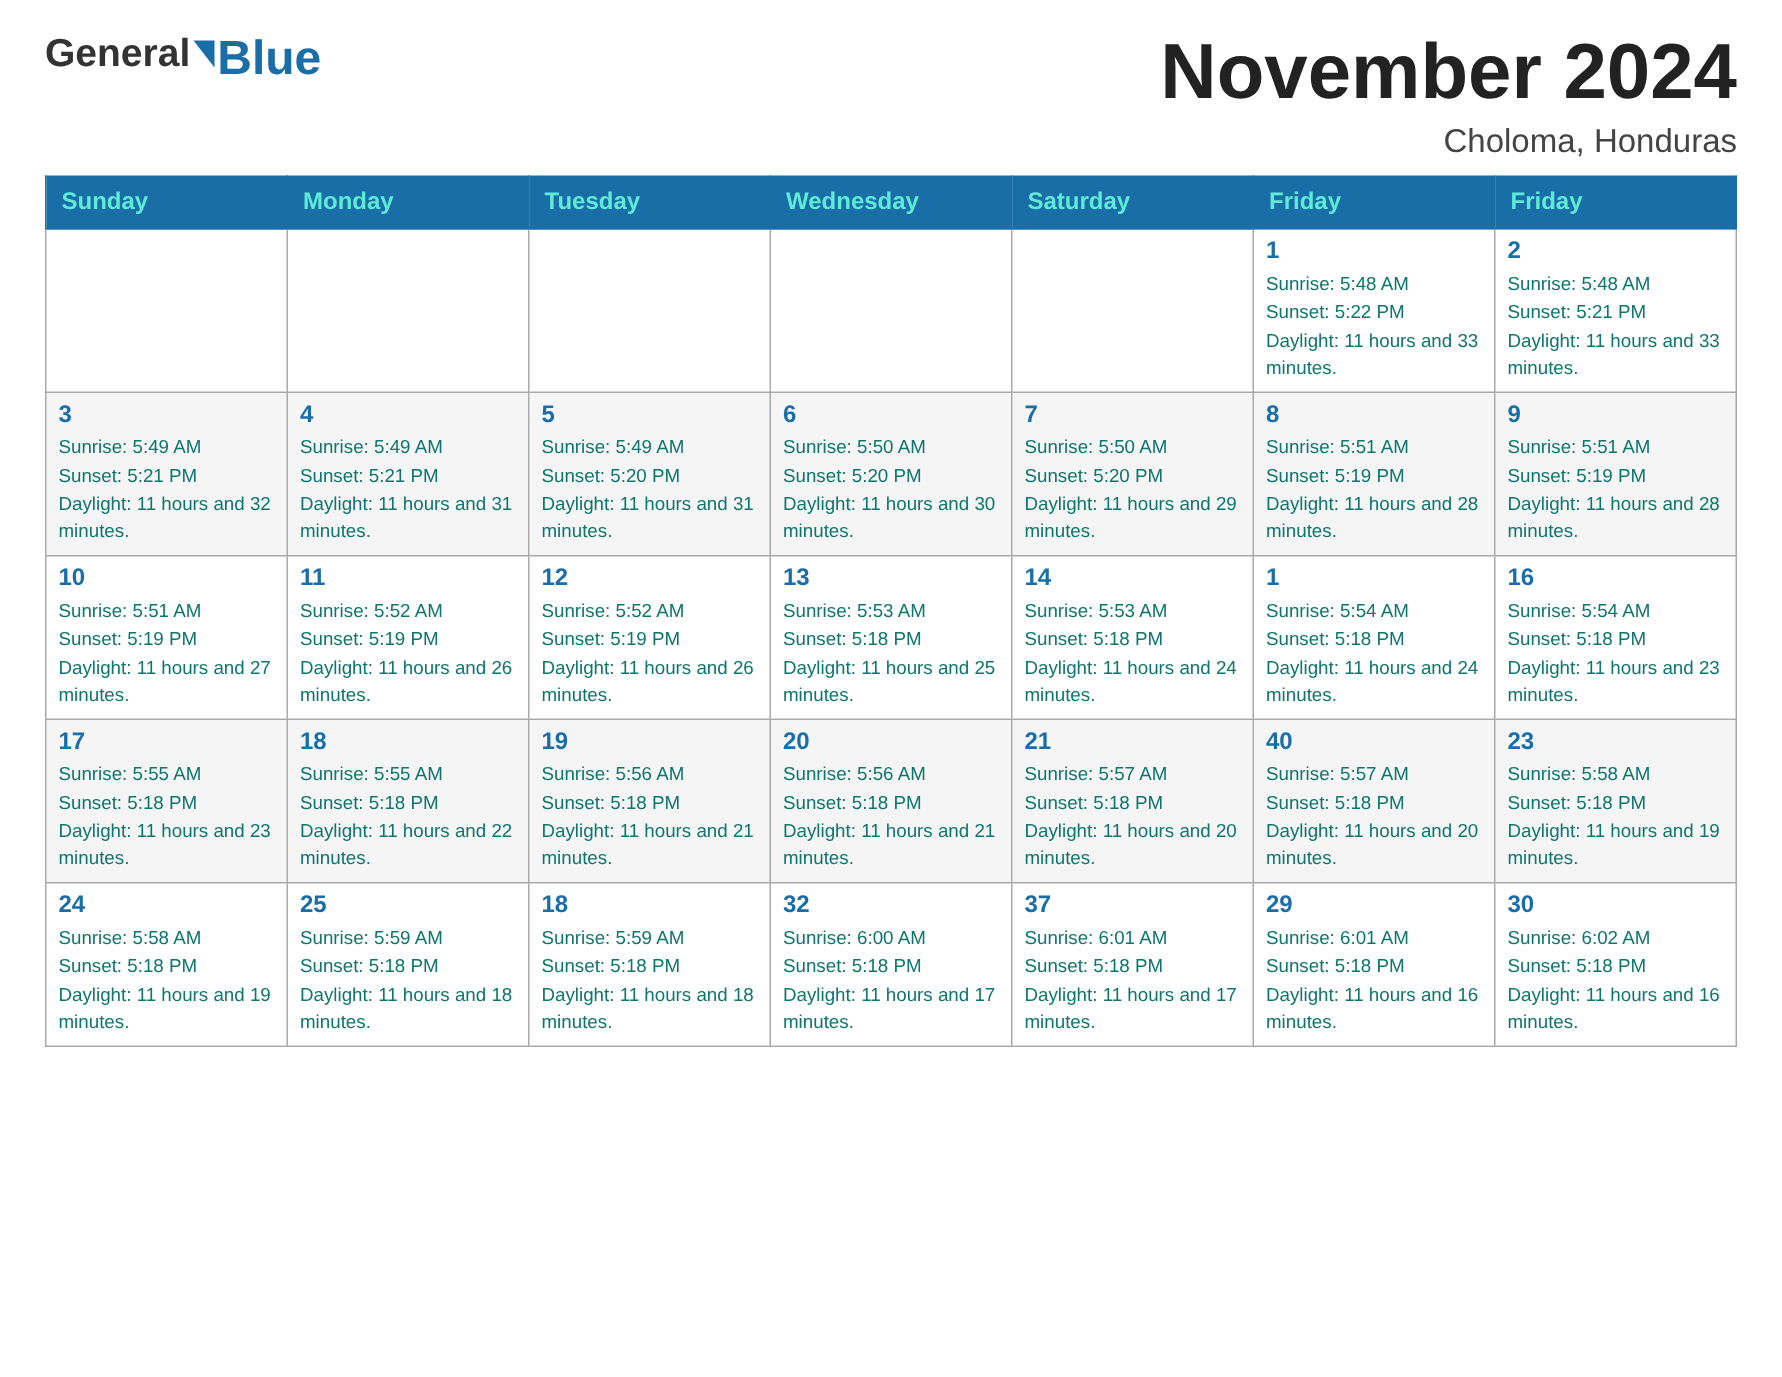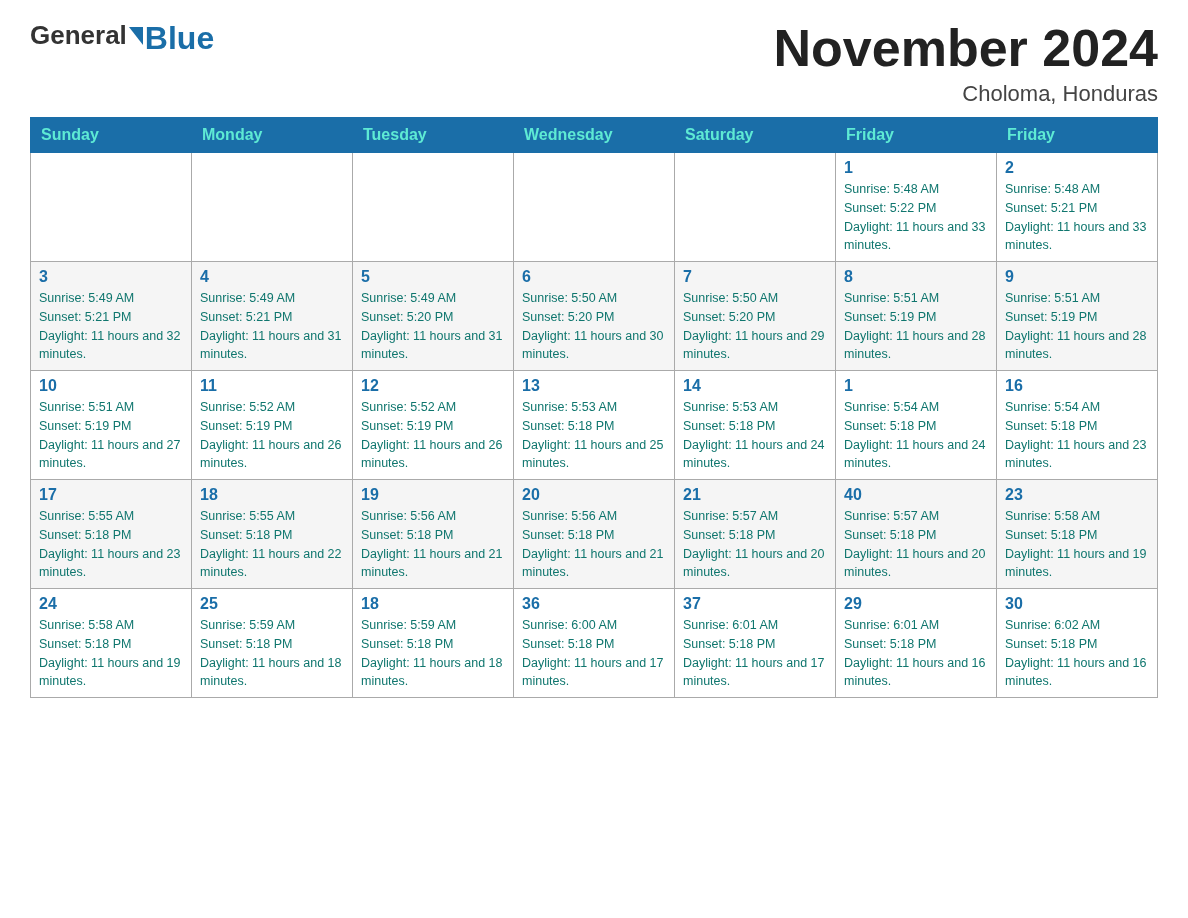--- a/index.html
+++ b/index.html
@@ -248,21 +248,21 @@
         </td>
         <td>
           <span class="day-number">25</span>
           <div class="day-info">Sunrise: 5:59 AM<br>Sunset: 5:18 PM<br>Daylight: 11 hours and 18 minutes.</div>
         </td>
         <td>
           <span class="day-number">18</span>
           <div class="day-info">Sunrise: 5:59 AM<br>Sunset: 5:18 PM<br>Daylight: 11 hours and 18 minutes.</div>
         </td>
         <td>
-          <span class="day-number">36</span>
+          <span class="day-number">32</span>
           <div class="day-info">Sunrise: 6:00 AM<br>Sunset: 5:18 PM<br>Daylight: 11 hours and 17 minutes.</div>
         </td>
         <td>
           <span class="day-number">37</span>
           <div class="day-info">Sunrise: 6:01 AM<br>Sunset: 5:18 PM<br>Daylight: 11 hours and 17 minutes.</div>
         </td>
         <td>
           <span class="day-number">29</span>
           <div class="day-info">Sunrise: 6:01 AM<br>Sunset: 5:18 PM<br>Daylight: 11 hours and 16 minutes.</div>
         </td>

